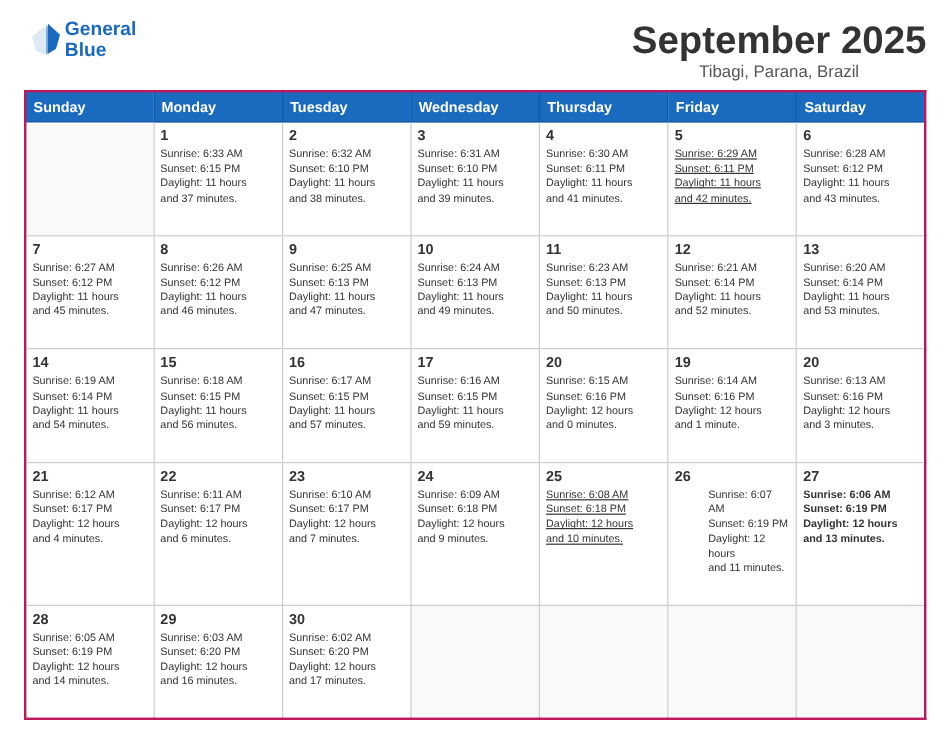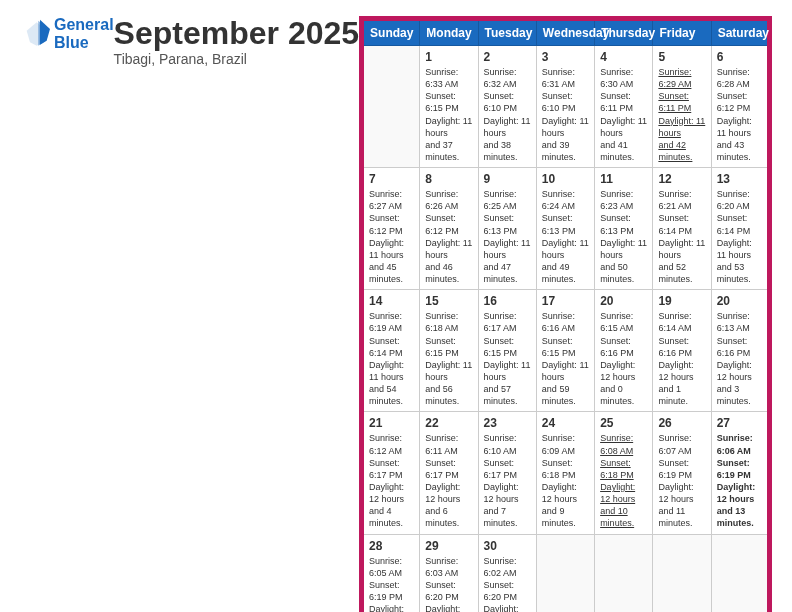--- a/index.html
+++ b/index.html
@@ -8,21 +8,21 @@
       height: 612px;
       font-family: Arial, sans-serif;
       background: #fff;
       overflow: hidden;
     }
     .page {
       width: 792px;
       height: 612px;
       padding: 16px 20px 12px 20px;
       display: flex;
-      flex-direction: row;
+      flex-direction: column;
     }
     .header {
       display: flex;
       justify-content: space-between;
       align-items: flex-start;
       margin-bottom: 8px;
     }
     .logo {
       display: flex;
       align-items: center;
@@ -33,35 +33,35 @@
       font-weight: bold;
       color: #333;
       line-height: 1.1;
     }
     .logo-text .blue { color: #1a6abf; }
     .logo-icon {
       width: 30px;
       height: 30px;
     }
     .title-block {
-      text-align: left;
+      text-align: center;
     }
     .month-title {
       font-size: 32px;
       font-weight: bold;
       color: #333;
       line-height: 1.1;
     }
     .location {
       font-size: 14px;
       color: #555;
     }
     .calendar {
       flex: 1;
-      border: 5px solid #be185d;
+      border: 2px solid #be185d;
       border-collapse: collapse;
       width: 100%;
       table-layout: fixed;
     }
     .calendar th {
       background: #1a6abf;
       color: #fff;
       font-size: 12px;
       font-weight: bold;
       text-align: left;
@@ -308,21 +308,21 @@
           </td>
           <td>
             <span class="day-number">25</span>
             <div class="cell-text" style="white-space: pre-line; text-decoration: underline;">Sunrise: 6:08 AM
 Sunset: 6:18 PM
 Daylight: 12 hours
 and 10 minutes.</div>
           </td>
           <td>
             <span class="day-number">26</span>
-            <div class="cell-text" style="white-space: pre-line;">Sunrise: 6:07 AM
+            <div class="cell-text" style="white-space: pre-line; margin-left: 28px;">Sunrise: 6:07 AM
 Sunset: 6:19 PM
 Daylight: 12 hours
 and 11 minutes.</div>
           </td>
           <td>
             <span class="day-number">27</span>
             <div class="cell-text" style="white-space: pre-line; font-weight: bold;">Sunrise: 6:06 AM
 Sunset: 6:19 PM
 Daylight: 12 hours
 and 13 minutes.</div>

